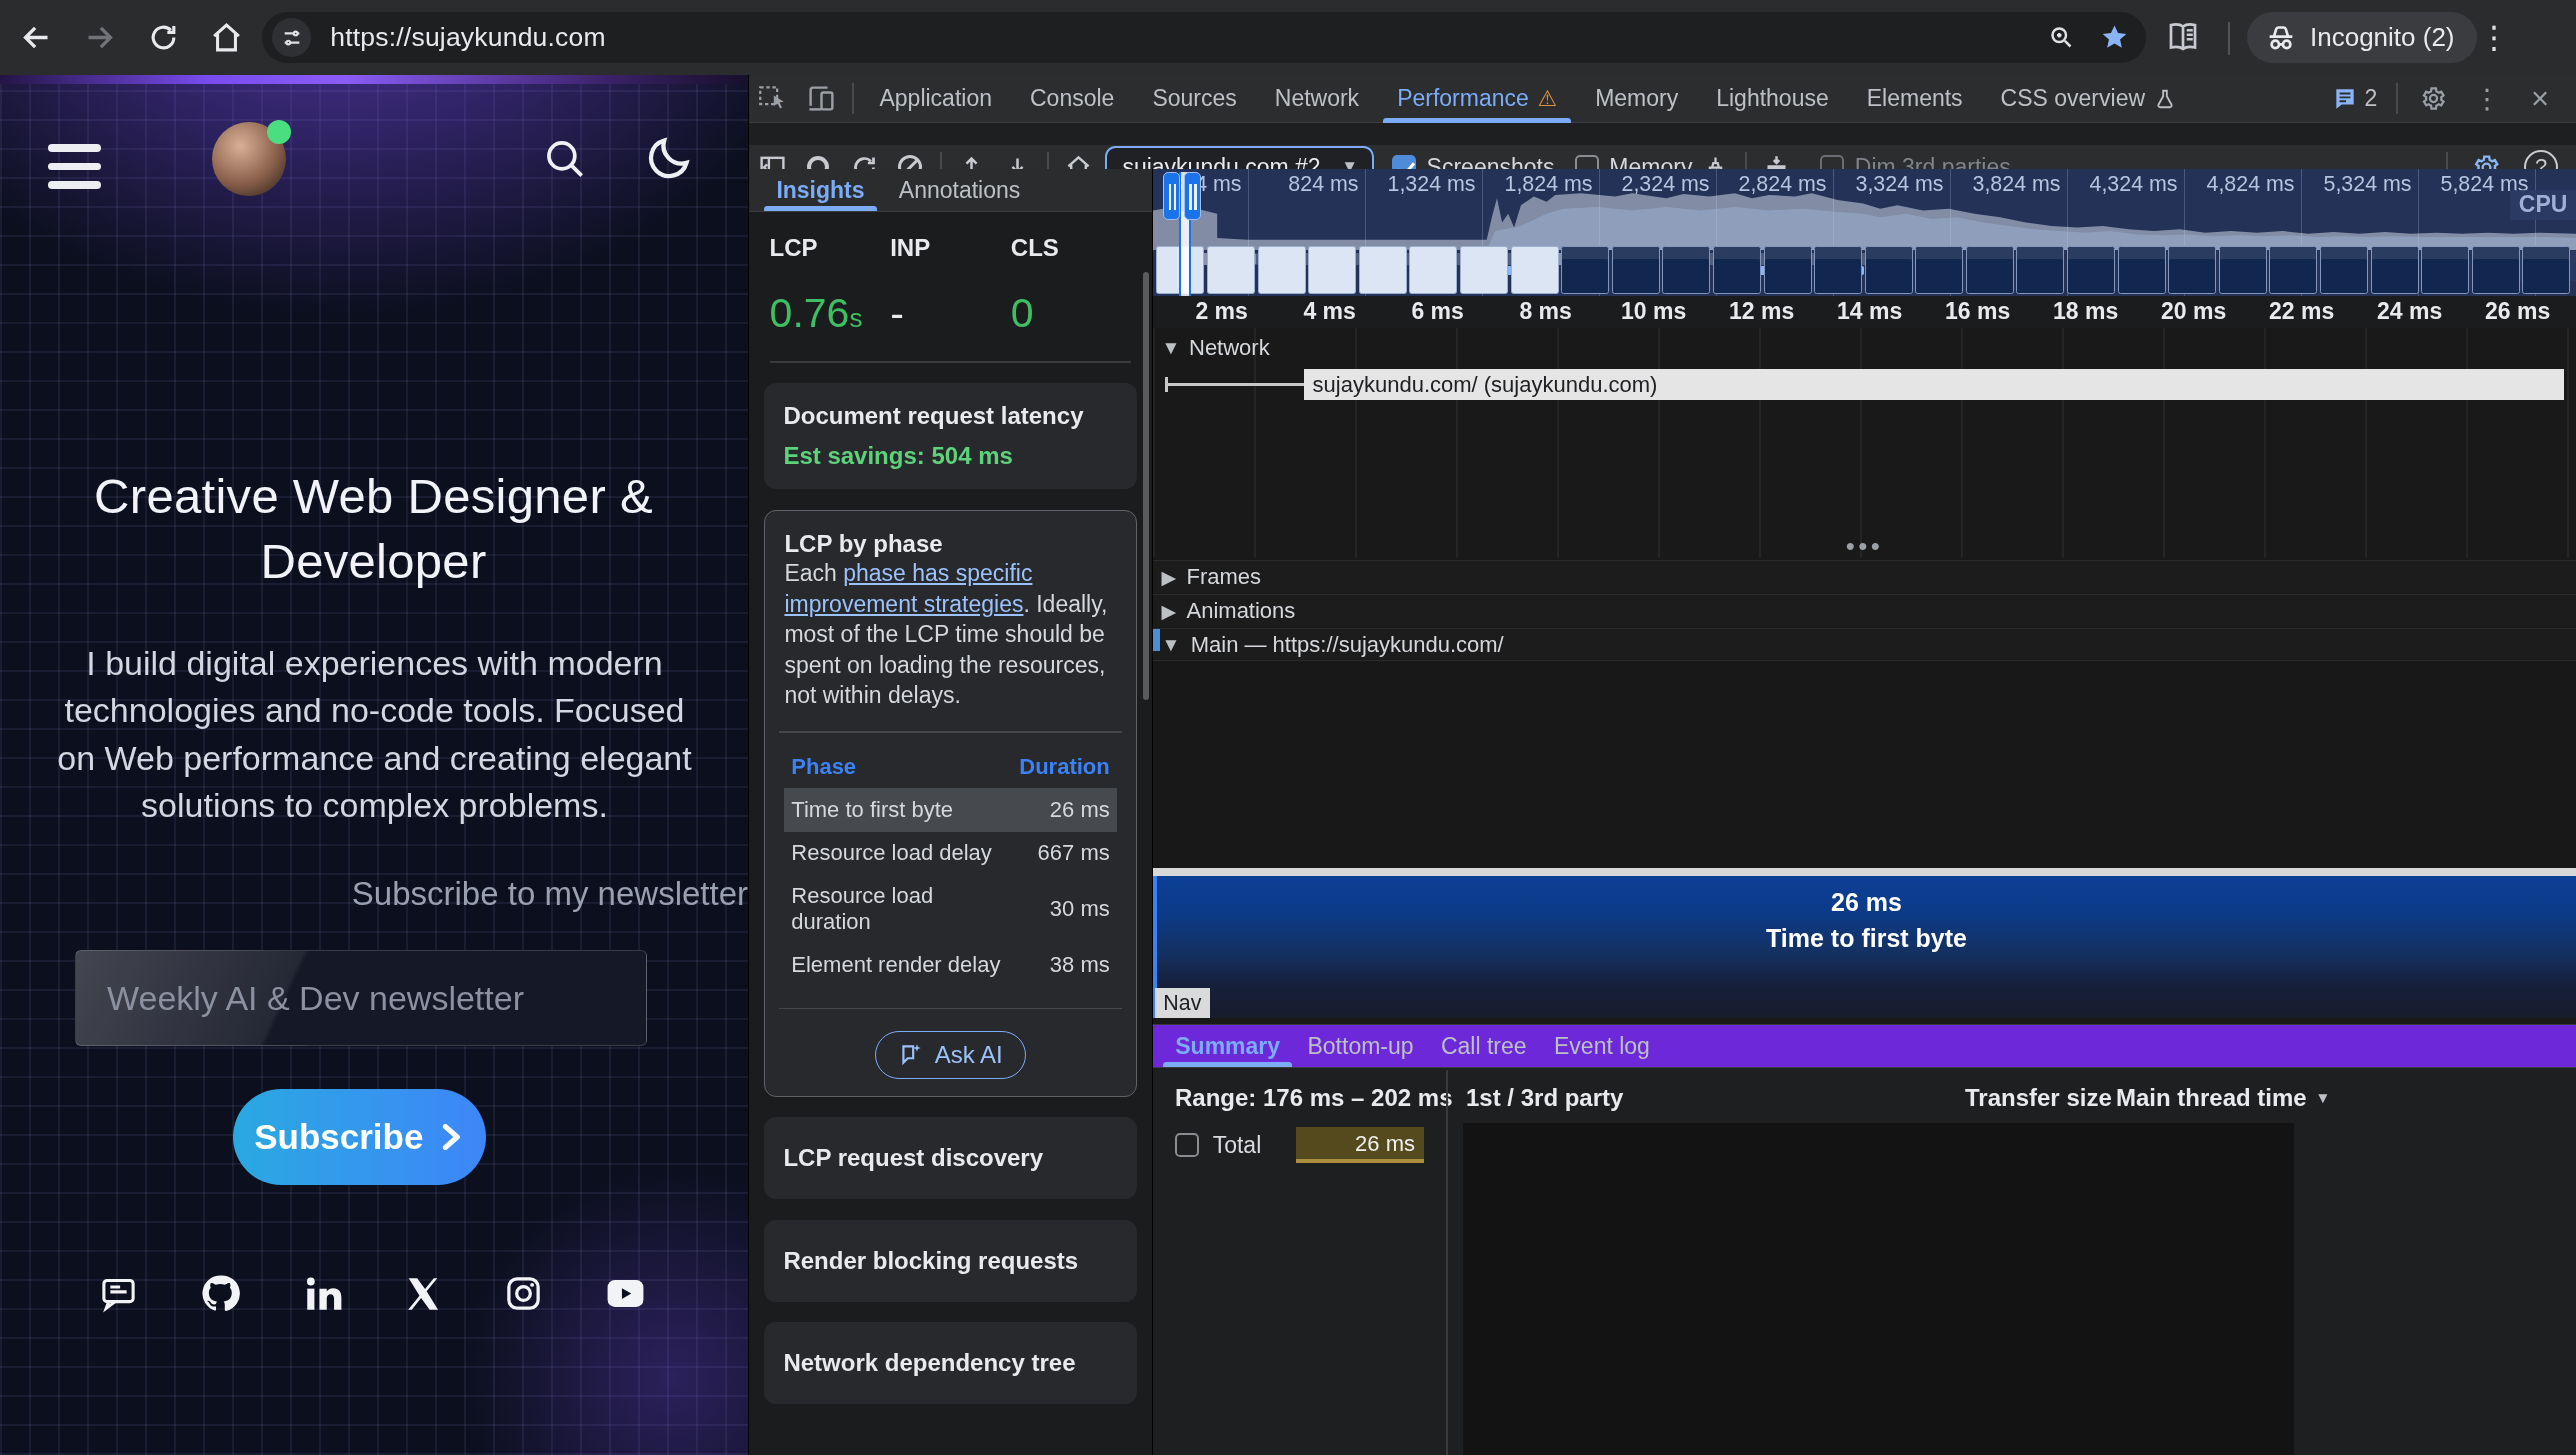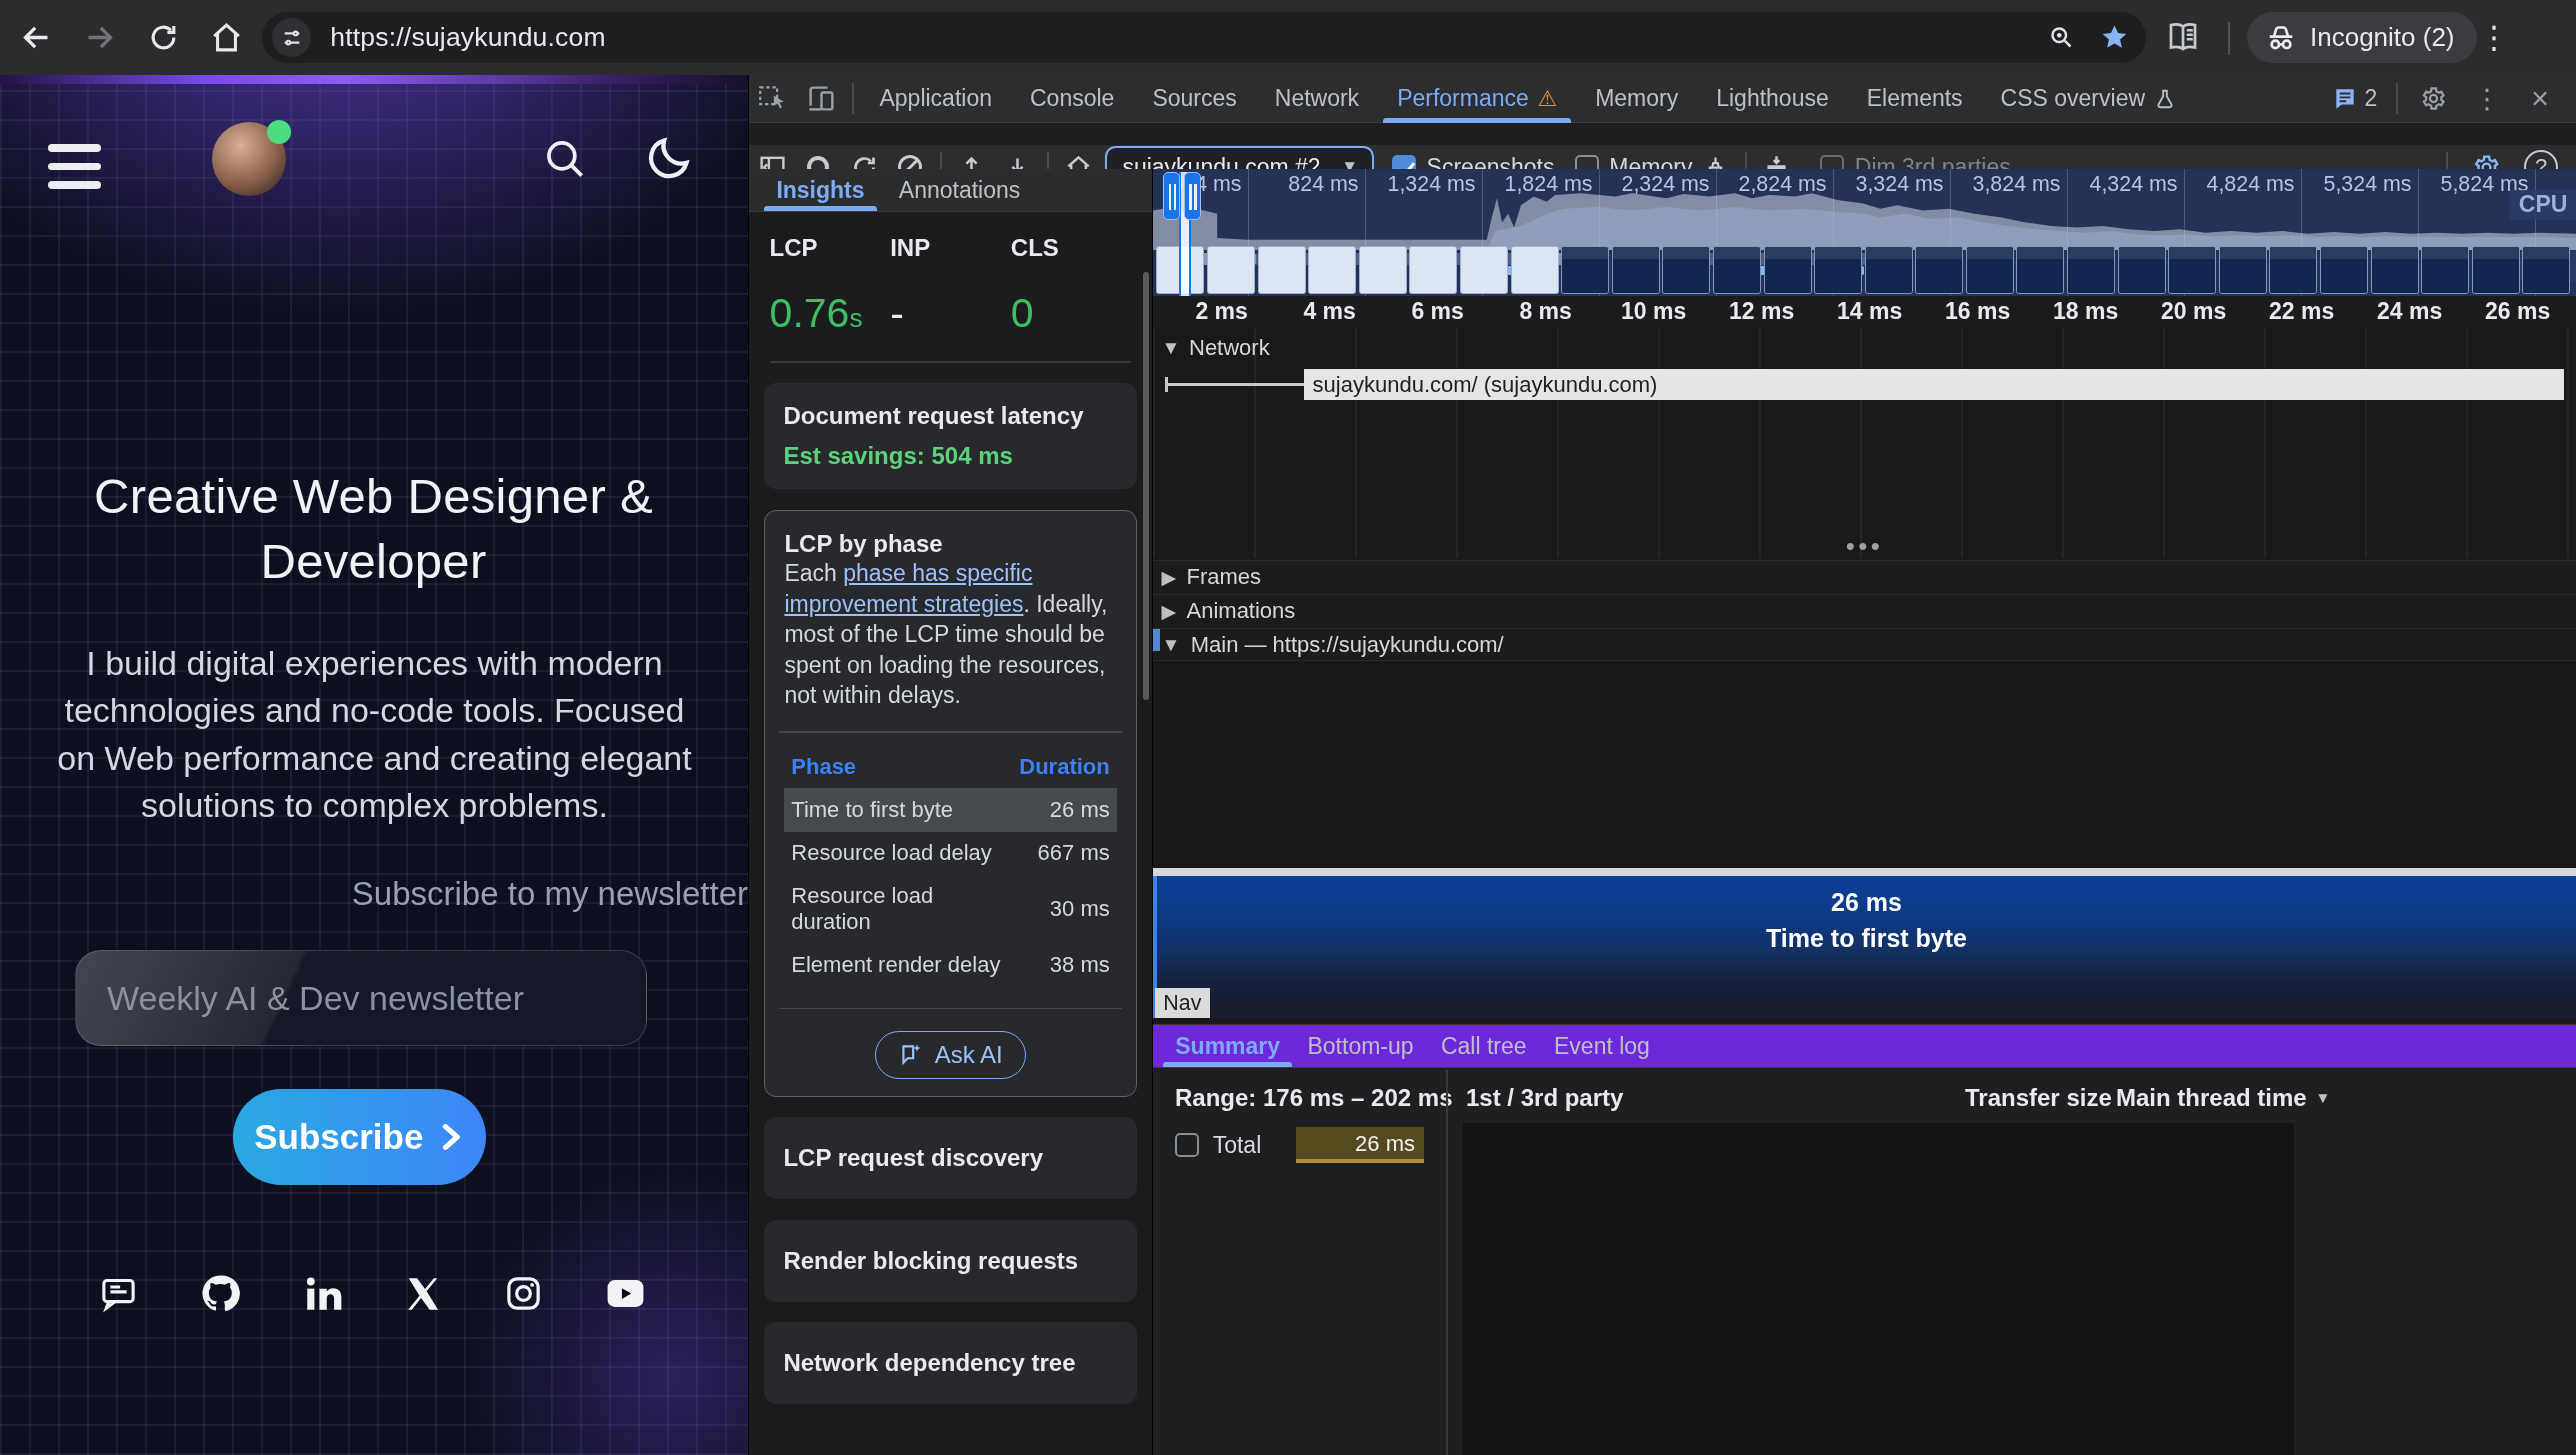--- a/index.html
+++ b/index.html
@@ -41,21 +41,21 @@
     background:radial-gradient(circle at 38% 32%, #d8b096, #8a604b 55%, #33281f 92%); }
   #avatar .dot { position:absolute; right:-5.1px; top:-1.7px; width:24px; height:24px; border-radius:50%; background:#4ade80; }
   #search-ic { position:absolute; left:540px; top:13.7px; color:#eef0f4; }
   #moon-ic { position:absolute; left:644px; top:12px; color:#eef0f4; }
 
   #hero-title { position:absolute; left:48px; top:389px; width:651px; text-align:center; color:#f1f3f8;
     font-size:49px; line-height:1.32; font-weight:500; letter-spacing:0.3px; }
   #hero-para { position:absolute; left:57px; top:565px; width:635px; text-align:center; color:#d3d7e1;
     font-size:34px; line-height:1.39; font-weight:400; }
   #nl-head { position:absolute; left:0; top:800px; width:748px; text-align:right; color:#99a0af; font-size:33px; }
-  #nl-input { position:absolute; left:75px; top:875px; width:572px; height:96px; border-radius:26px;
+  #nl-input { position:absolute; left:75px; top:875px; width:572px; height:96px; border-radius:6px;
     border:1.7px solid rgba(255,255,255,.16); color:#8b91a0; font-size:34px; padding:0 0 0 31px; outline:none;
     background:linear-gradient(115deg, rgba(255,255,255,.20), rgba(255,255,255,.07) 37%, rgba(255,255,255,0) 38%), #151826; }
   #nl-input::placeholder { color:#8b91a0; }
   #subscribe { position:absolute; left:233px; top:1014px; width:253px; height:96px; border-radius:48px; border:none;
     background:linear-gradient(90deg,#2aa9e1,#3e86f8); color:#fff; font-size:35px; font-weight:700;
     display:flex; align-items:center; justify-content:center; gap:15.4px; cursor:pointer; font-family:inherit; }
   #social { position:absolute; left:99px; top:1197px; width:548px; display:flex; justify-content:space-between; align-items:center; color:#f2f3f6; }
 
   
   #devtools { position:absolute; left:748px; top:75px; width:1828px; height:1380px; background:#1e1f20; border-left:1.7px solid #000; }

